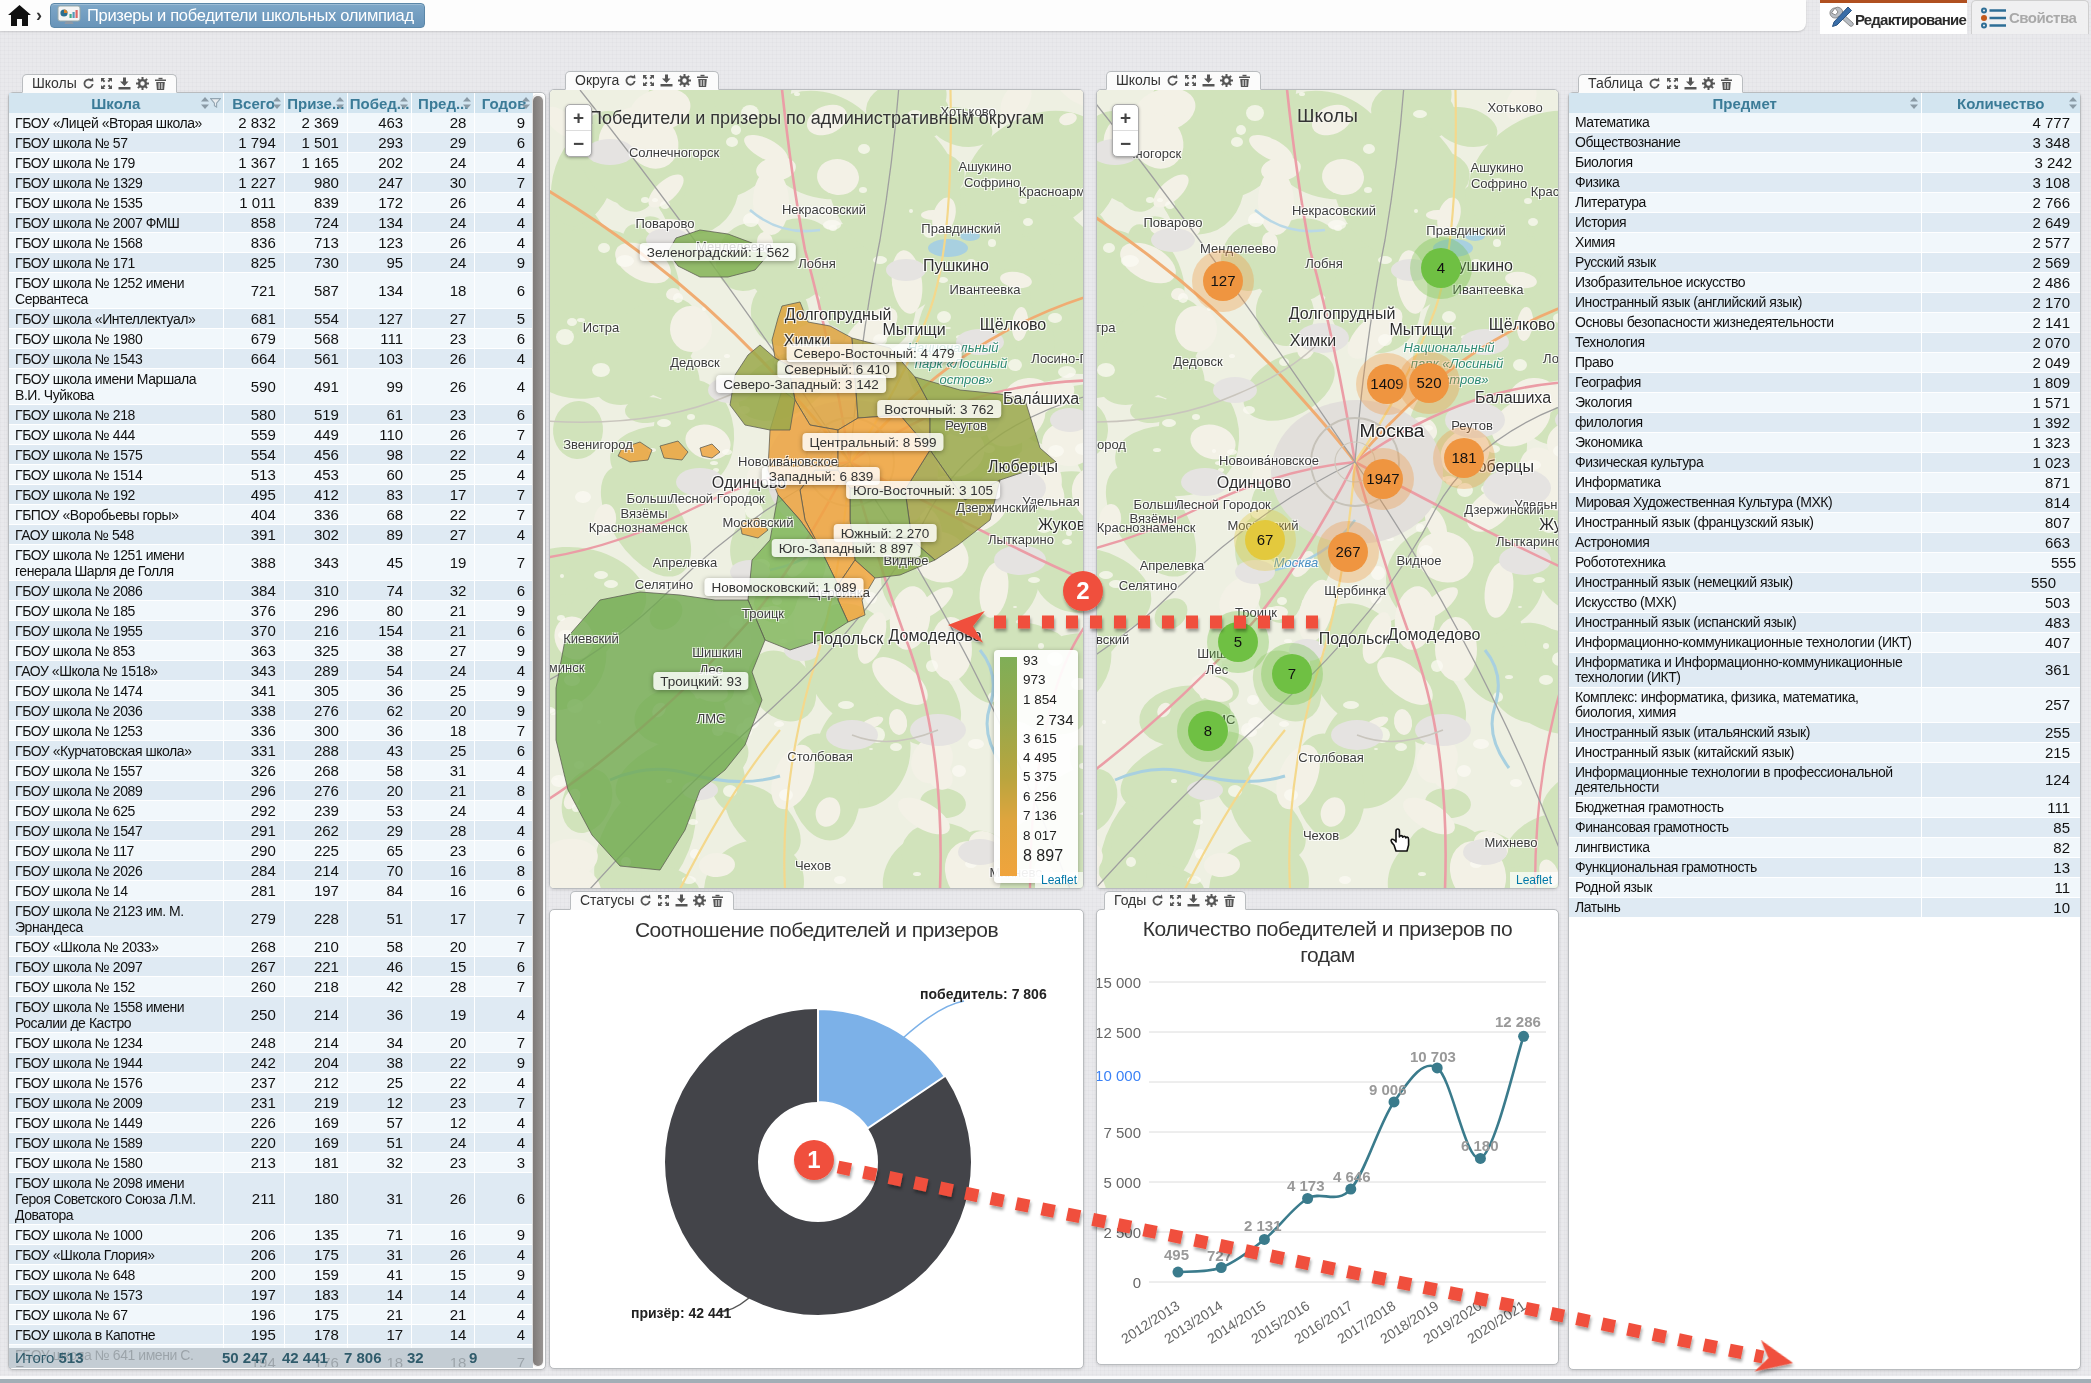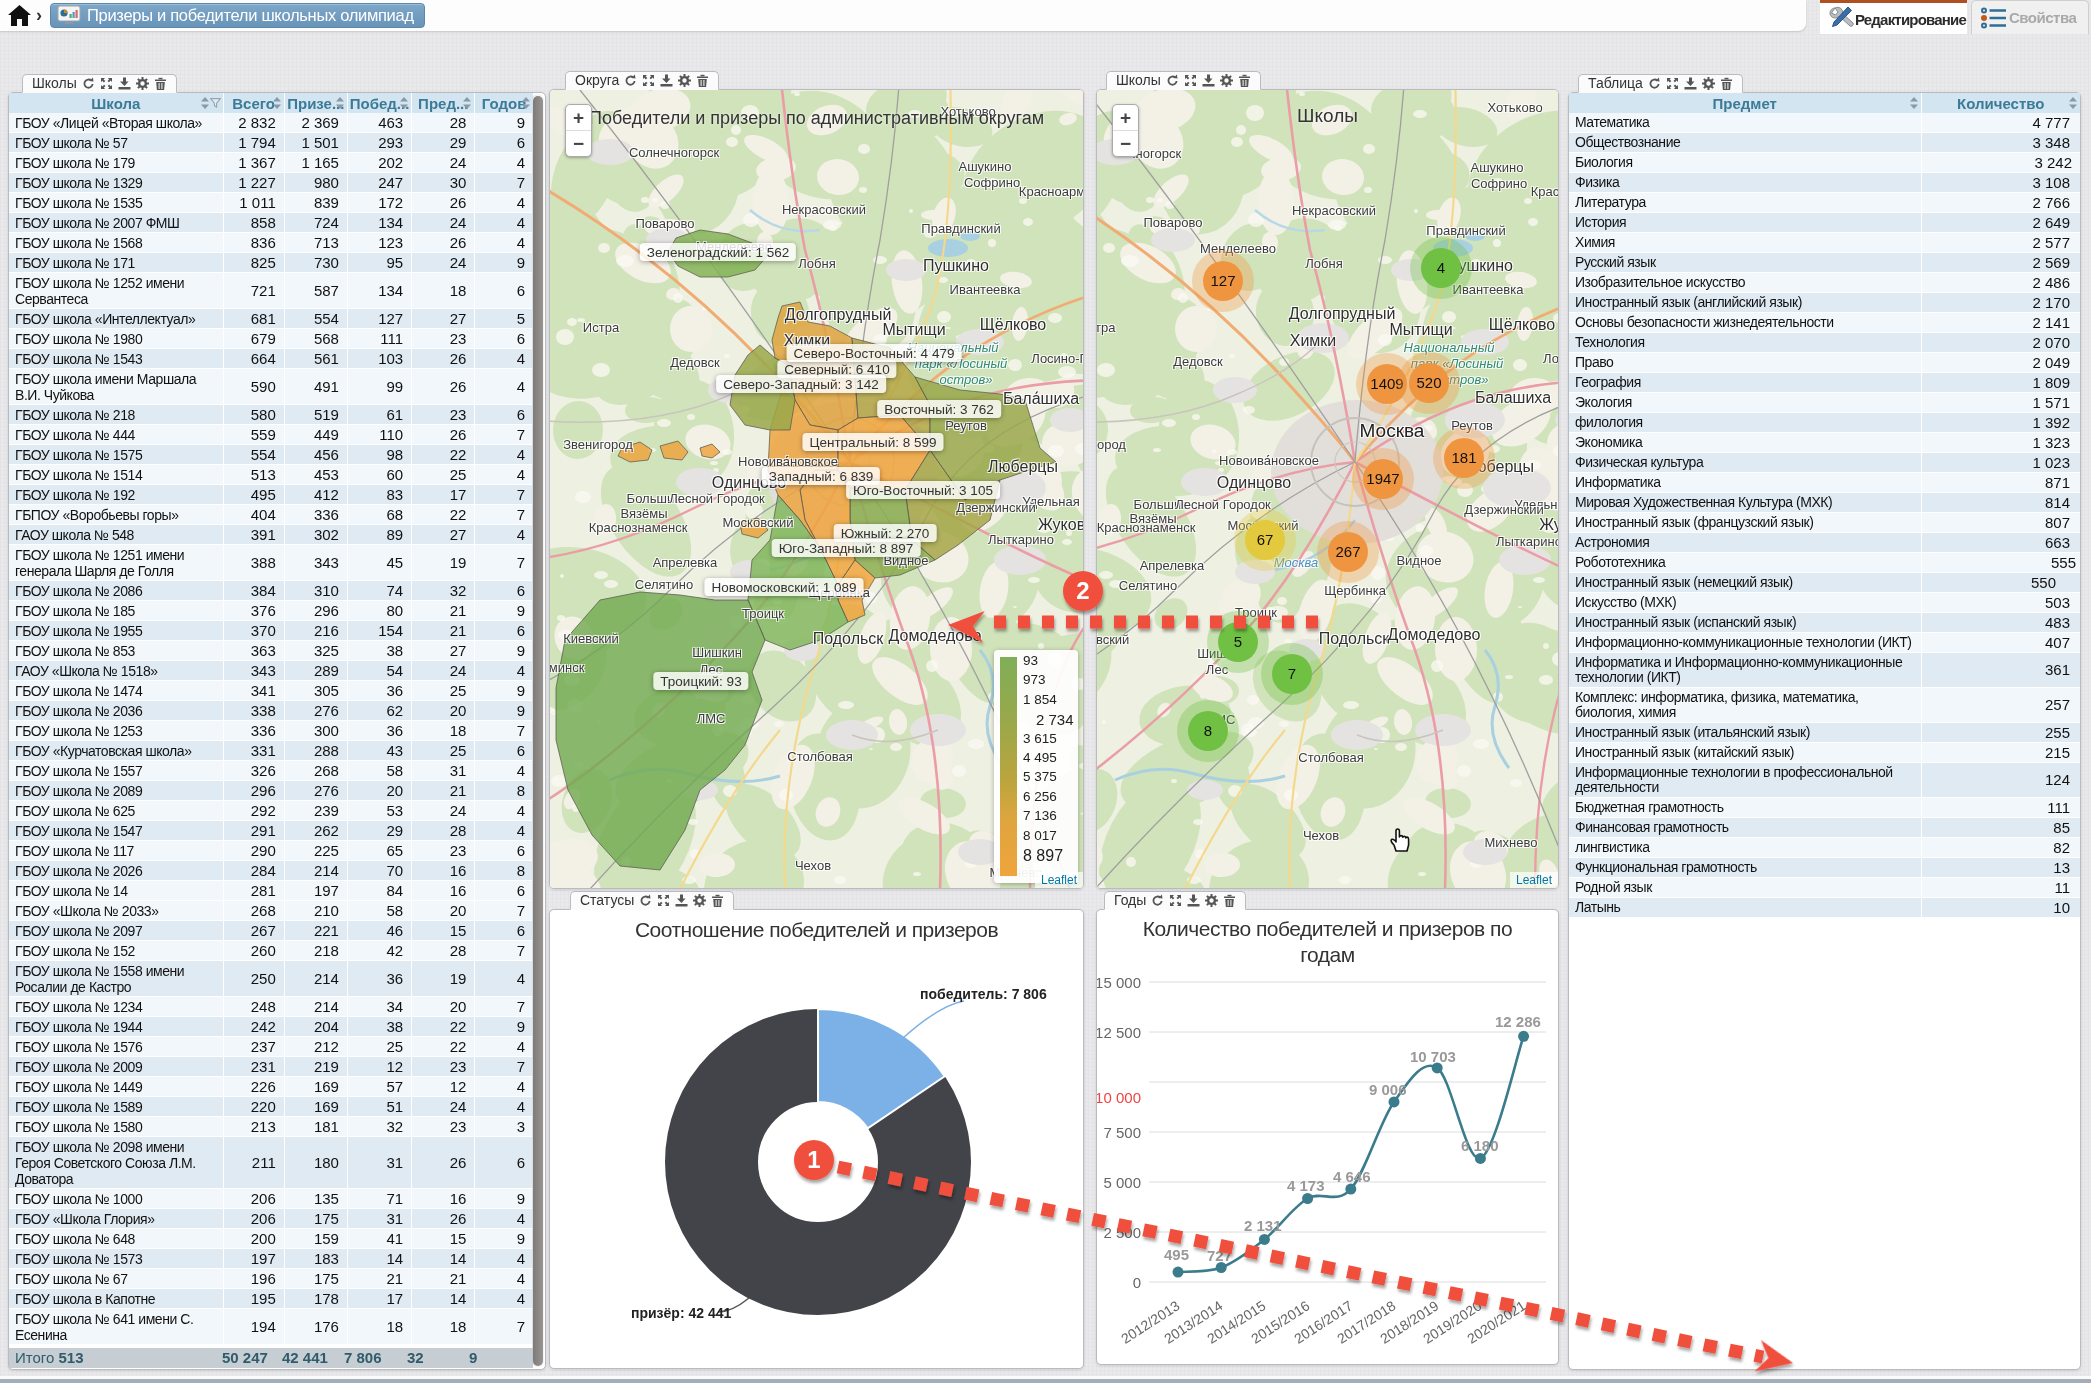--- a/index.html
+++ b/index.html
@@ -436,20 +436,28 @@
           <td class="n">16</td>
           <td class="n">8</td>
         </tr>
         <tr class="o">
           <td>ГБОУ школа № 14</td>
           <td class="n">281</td>
           <td class="n">197</td>
           <td class="n">84</td>
           <td class="n">16</td>
           <td class="n">6</td>
+        </tr>
+        <tr class="e">
+          <td>ГБОУ школа № 2123 им. М. Эрнандеса</td>
+          <td class="n">279</td>
+          <td class="n">228</td>
+          <td class="n">51</td>
+          <td class="n">17</td>
+          <td class="n">7</td>
         </tr>
         <tr class="o">
           <td>ГБОУ «Школа № 2033»</td>
           <td class="n">268</td>
           <td class="n">210</td>
           <td class="n">58</td>
           <td class="n">20</td>
           <td class="n">7</td>
         </tr>
         <tr class="e">
@@ -1470,21 +1478,21 @@
       <circle cx="253.8" cy="279.1" r="5.5" fill="#3a7b8c"></circle>
       <circle cx="297.0" cy="191.9" r="5.5" fill="#3a7b8c"></circle>
       <circle cx="340.2" cy="157.9" r="5.5" fill="#3a7b8c"></circle>
       <circle cx="383.4" cy="248.4" r="5.5" fill="#3a7b8c"></circle>
       <circle cx="426.6" cy="126.3" r="5.5" fill="#3a7b8c"></circle>
     </svg>
     <div class="abs" style="right:417px;top:364px;font-size:15px;color:#666;white-space:nowrap">0</div>
     <div class="abs" style="right:417px;top:314px;font-size:15px;color:#666;white-space:nowrap">2 500</div>
     <div class="abs" style="right:417px;top:264px;font-size:15px;color:#666;white-space:nowrap">5 000</div>
     <div class="abs" style="right:417px;top:214px;font-size:15px;color:#666;white-space:nowrap">7 500</div>
-    <div class="abs" style="right:417px;top:179px;font-size:15px;color:#ef4444;white-space:nowrap">10 000</div>
+    <div class="abs" style="right:417px;top:157px;font-size:15px;color:#3b82f6;white-space:nowrap">10 000</div>
     <div class="abs" style="right:417px;top:114px;font-size:15px;color:#666;white-space:nowrap">12 500</div>
     <div class="abs" style="right:417px;top:64px;font-size:15px;color:#666;white-space:nowrap">15 000</div>
     <div class="abs" style="left:81px;top:386px;font-size:14px;color:#666;transform:translateX(-100%) rotate(-33deg);transform-origin:100% 50%;white-space:nowrap">2012/2013</div>
     <div class="abs" style="left:124px;top:386px;font-size:14px;color:#666;transform:translateX(-100%) rotate(-33deg);transform-origin:100% 50%;white-space:nowrap">2013/2014</div>
     <div class="abs" style="left:167px;top:386px;font-size:14px;color:#666;transform:translateX(-100%) rotate(-33deg);transform-origin:100% 50%;white-space:nowrap">2014/2015</div>
     <div class="abs" style="left:211px;top:386px;font-size:14px;color:#666;transform:translateX(-100%) rotate(-33deg);transform-origin:100% 50%;white-space:nowrap">2015/2016</div>
     <div class="abs" style="left:254px;top:386px;font-size:14px;color:#666;transform:translateX(-100%) rotate(-33deg);transform-origin:100% 50%;white-space:nowrap">2016/2017</div>
     <div class="abs" style="left:297px;top:386px;font-size:14px;color:#666;transform:translateX(-100%) rotate(-33deg);transform-origin:100% 50%;white-space:nowrap">2017/2018</div>
     <div class="abs" style="left:340px;top:386px;font-size:14px;color:#666;transform:translateX(-100%) rotate(-33deg);transform-origin:100% 50%;white-space:nowrap">2018/2019</div>
     <div class="abs" style="left:383px;top:386px;font-size:14px;color:#666;transform:translateX(-100%) rotate(-33deg);transform-origin:100% 50%;white-space:nowrap">2019/2020</div>

